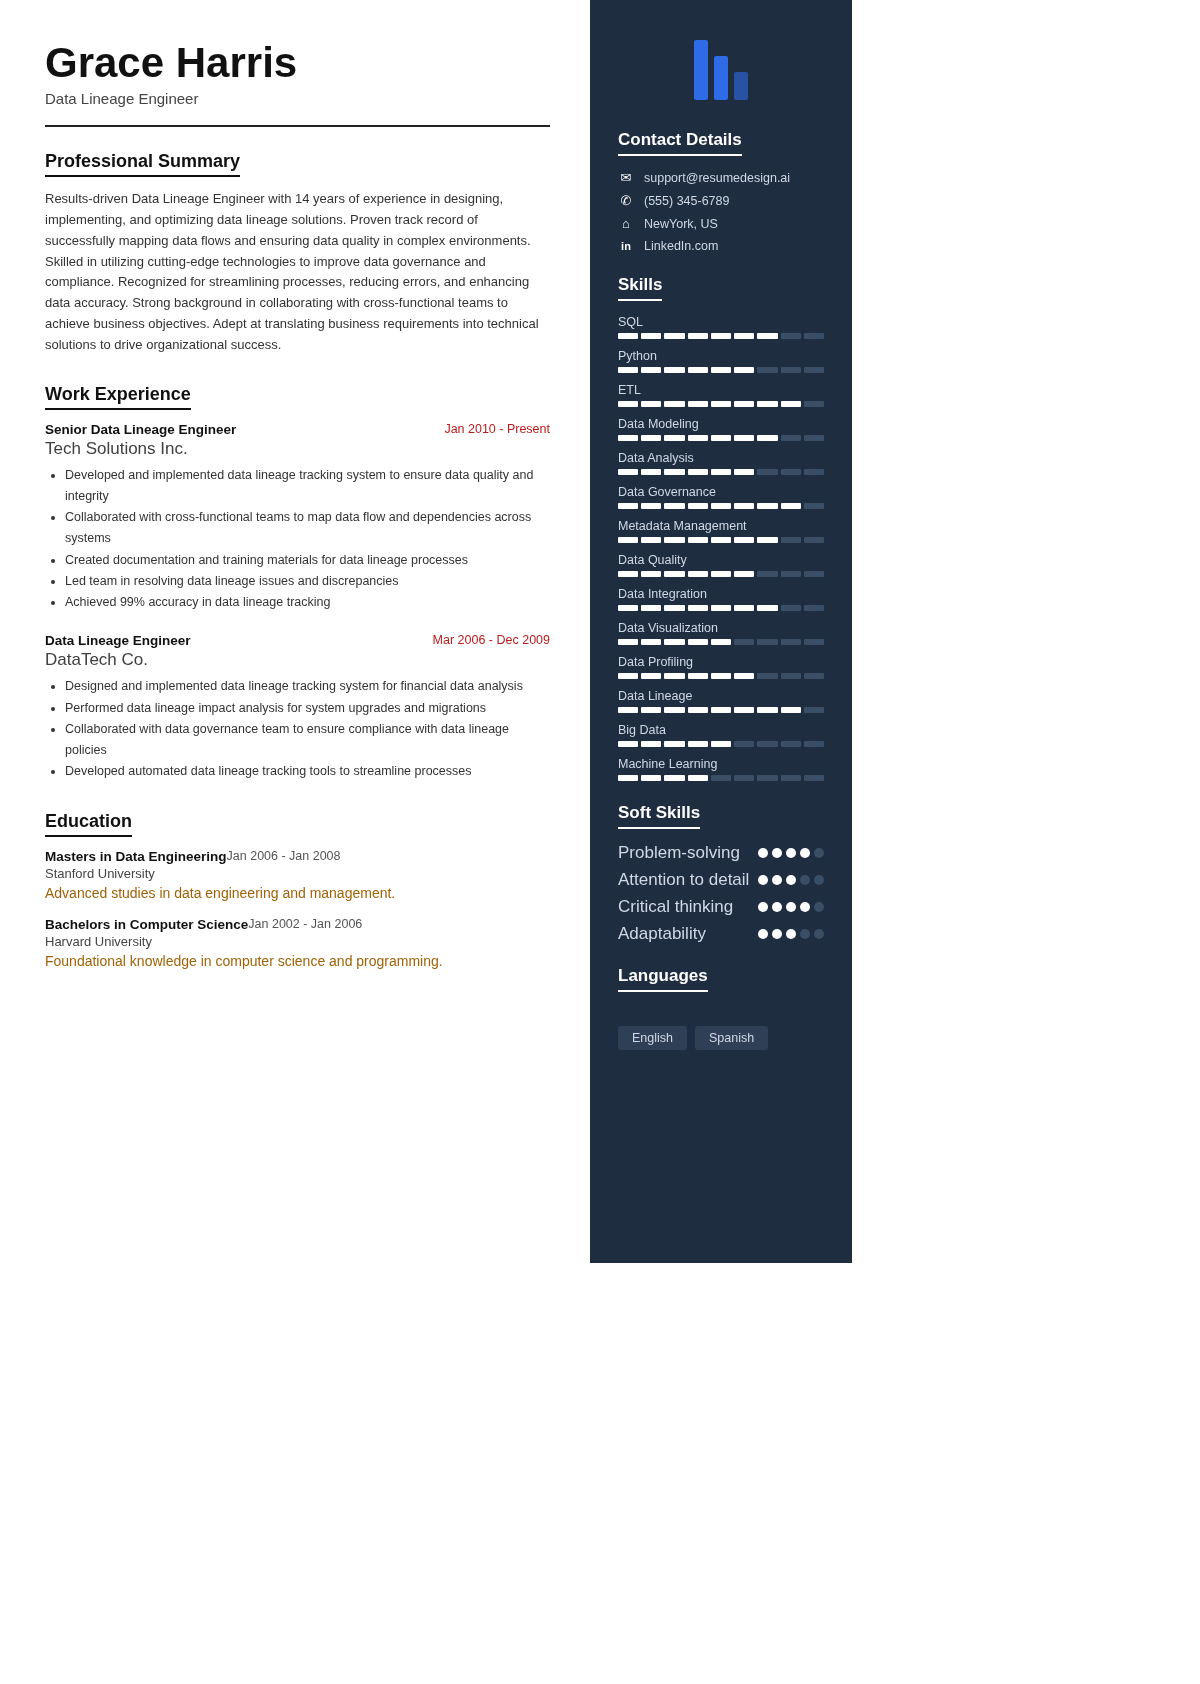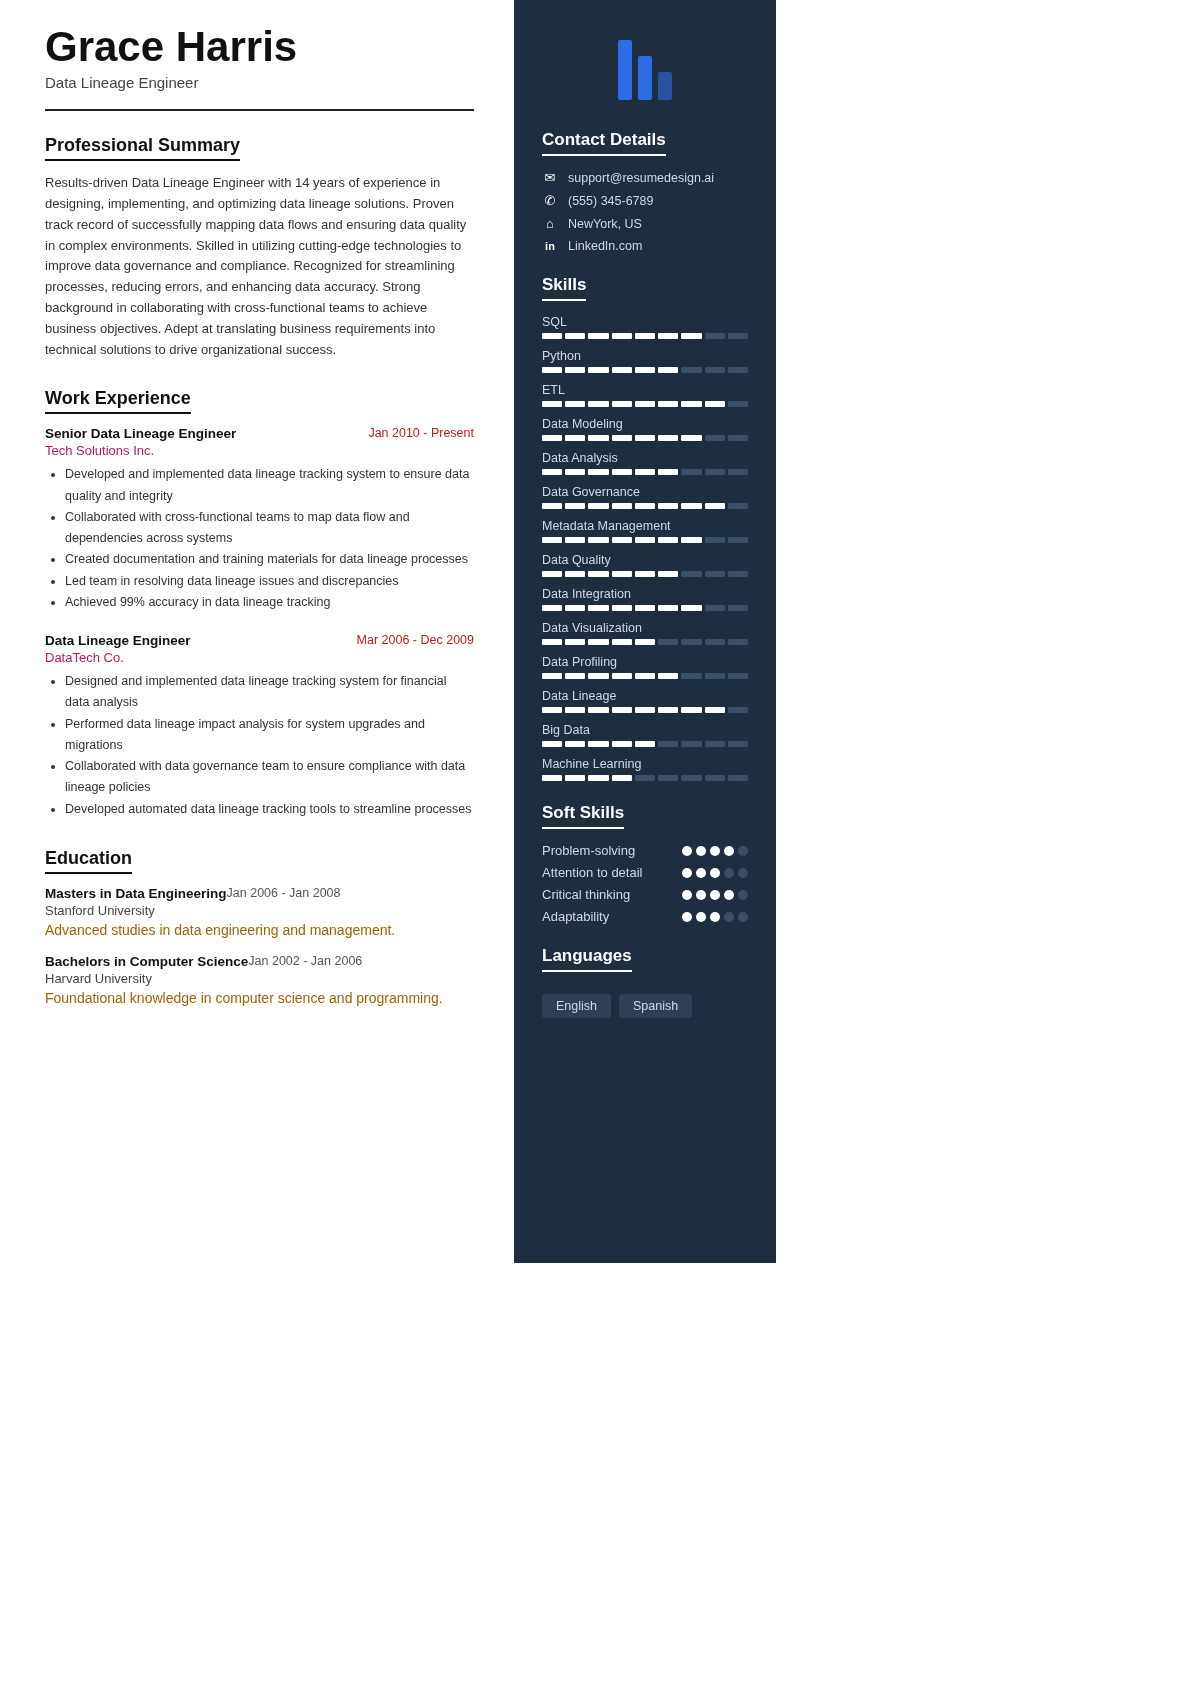--- a/index.html
+++ b/index.html
@@ -7,22 +7,22 @@
       font-family: Arial, sans-serif;
       background: #fff;
       width: 900px;
       min-height: 1263px;
       display: flex;
       flex-direction: row;
     }
 
     
     .left-col {
-      width: 514px;
-      padding: 24px 40px 40px 45px;
+      width: 590px;
+      padding: 40px 40px 40px 45px;
       background: #fff;
     }
 
     .name-block { margin-bottom: 10px; }
     .main-name {
       font-size: 42px;
       font-weight: 900;
       color: #111;
       line-height: 1.1;
     }
@@ -67,22 +67,22 @@
       font-size: 13.5px;
       font-weight: 700;
       color: #111;
     }
     .job-dates {
       font-size: 12.5px;
       color: #b91c1c;
       white-space: nowrap;
     }
     .job-company {
-      font-size: 13px;
-      color: #be185d;
+      font-size: 17px;
+      color: #404040;
       margin-bottom: 6px;
     }
     .job-bullets {
       padding-left: 20px;
       font-size: 12.5px;
       color: #333;
       line-height: 1.7;
     }
     .job-entry { margin-bottom: 20px; }
 
@@ -181,21 +181,21 @@
       border-radius: 1px;
     }
     .seg-filled { background: #fff; }
     .seg-empty { background: #3a4f65; }
 
     
     .soft-skill-item {
       display: flex;
       align-items: center;
       justify-content: space-between;
-      font-size: 13px;
+      font-size: 17px;
       color: #d0d8e4;
       margin-bottom: 7px;
     }
     .soft-skill-name { flex: 1; }
     .dots {
       display: flex;
       gap: 4px;
       align-items: center;
     }
     .dot {
@@ -204,21 +204,21 @@
       border-radius: 50%;
     }
     .dot-filled { background: #fff; }
     .dot-empty { background: #3a4f65; }
 
     
     .lang-tags {
       display: flex;
       gap: 8px;
       flex-wrap: wrap;
-      margin-top: 8px;
+      margin-top: 20px;
     }
     .lang-tag {
       background: #2e3f56;
       color: #d0d8e4;
       padding: 5px 14px;
       border-radius: 3px;
       font-size: 12.5px;
     }
 
     .right-section { margin-bottom: 22px; }

